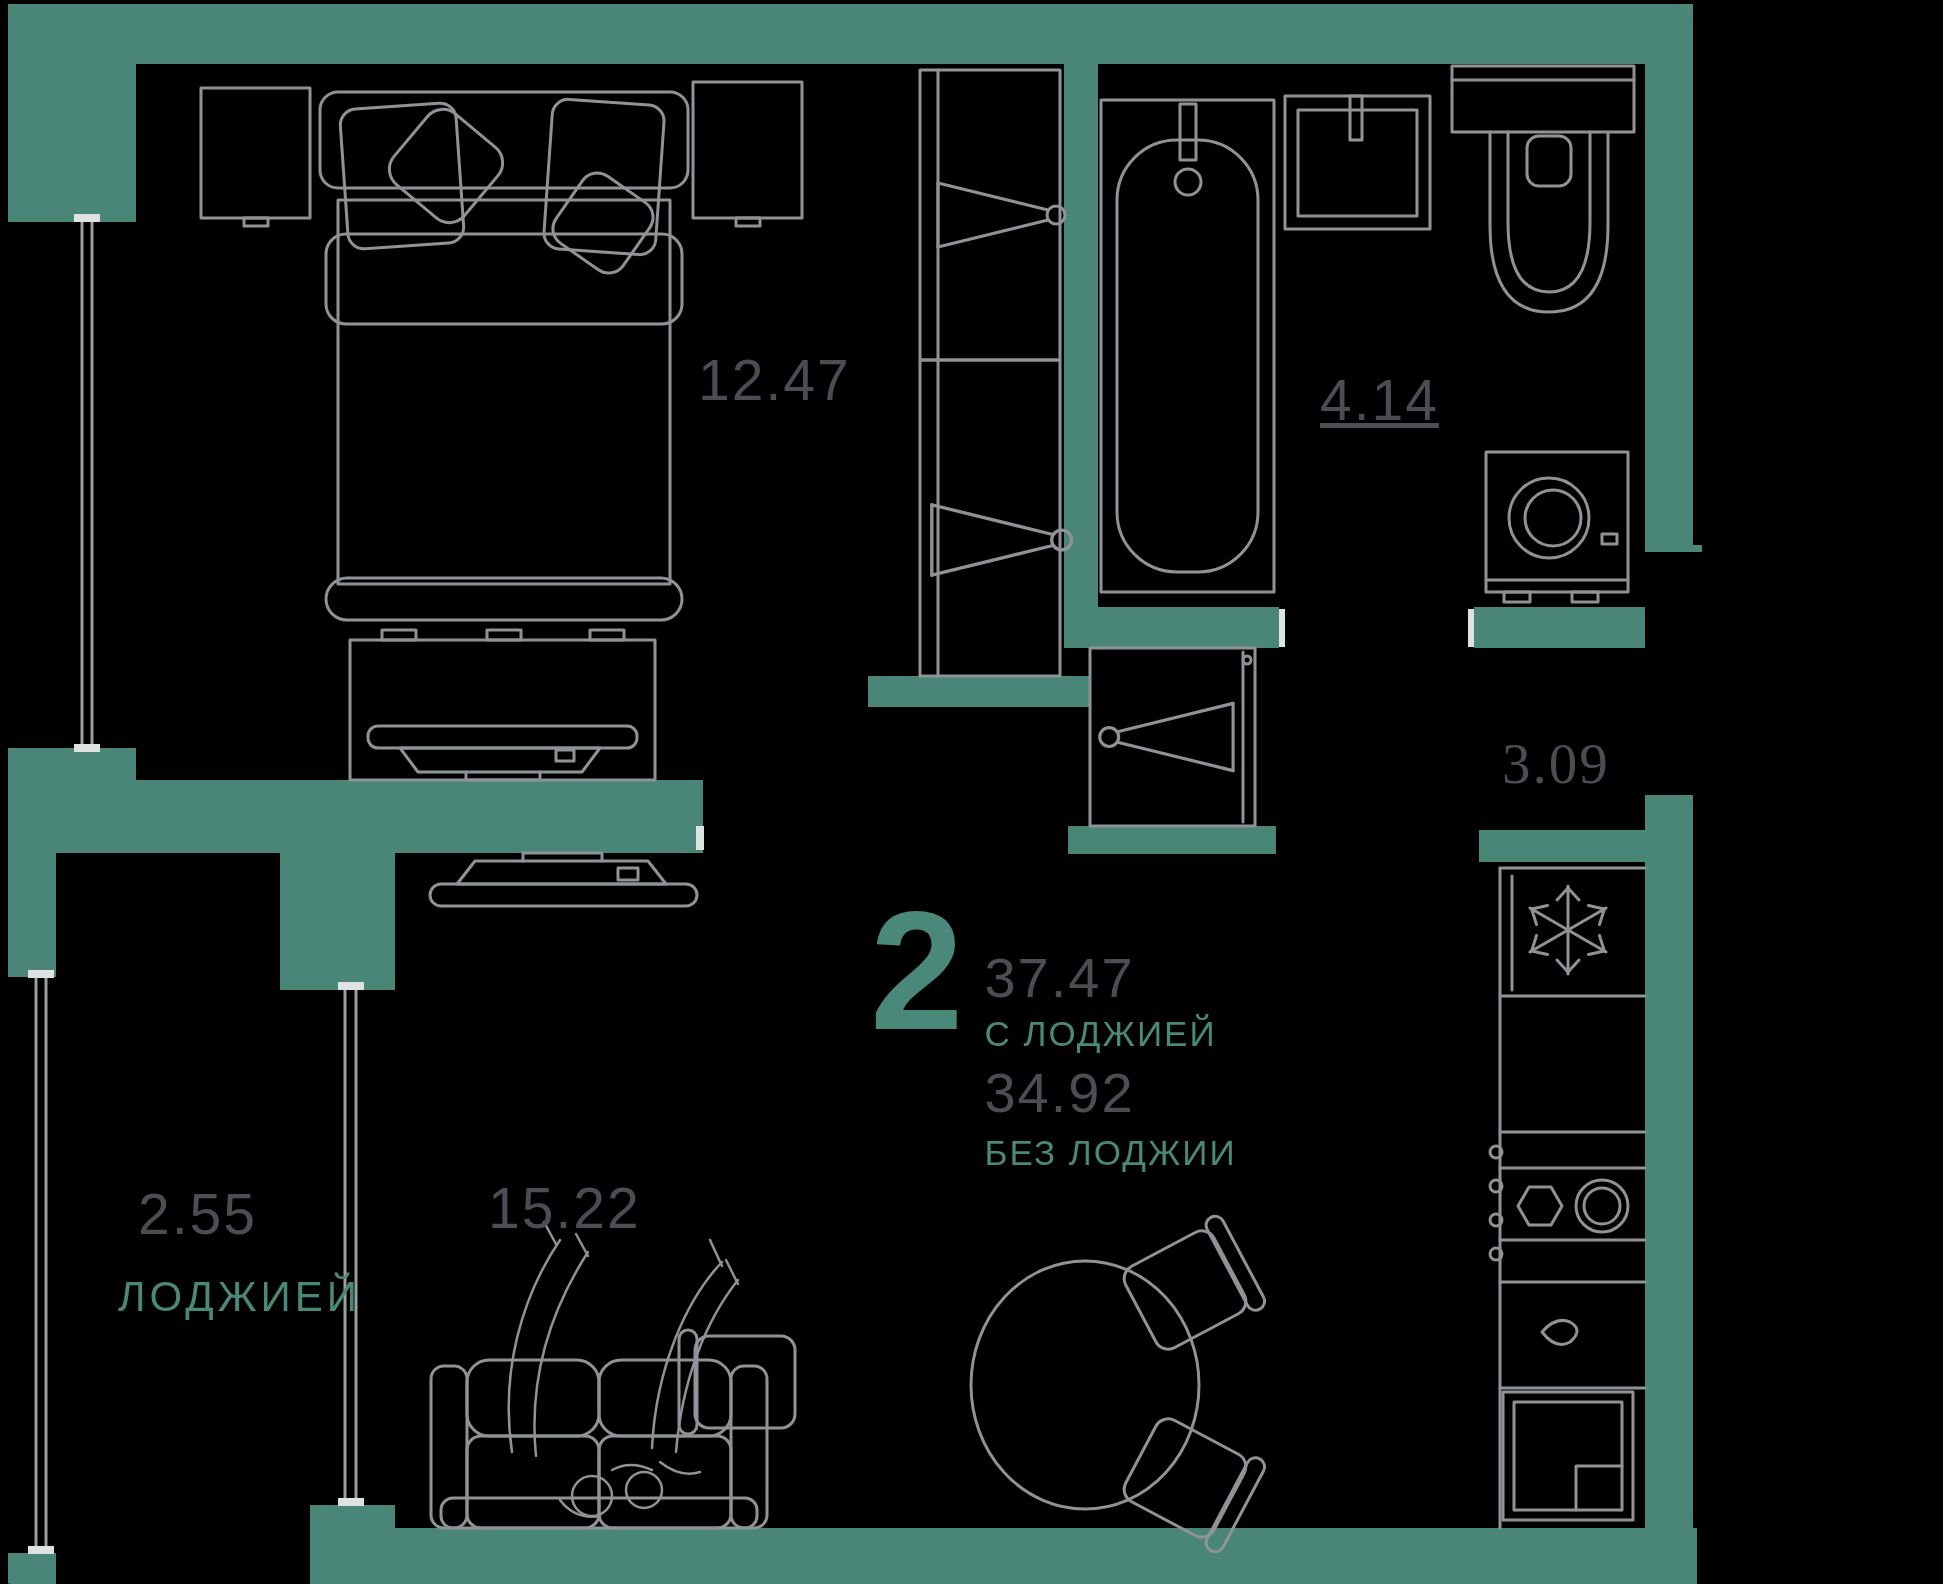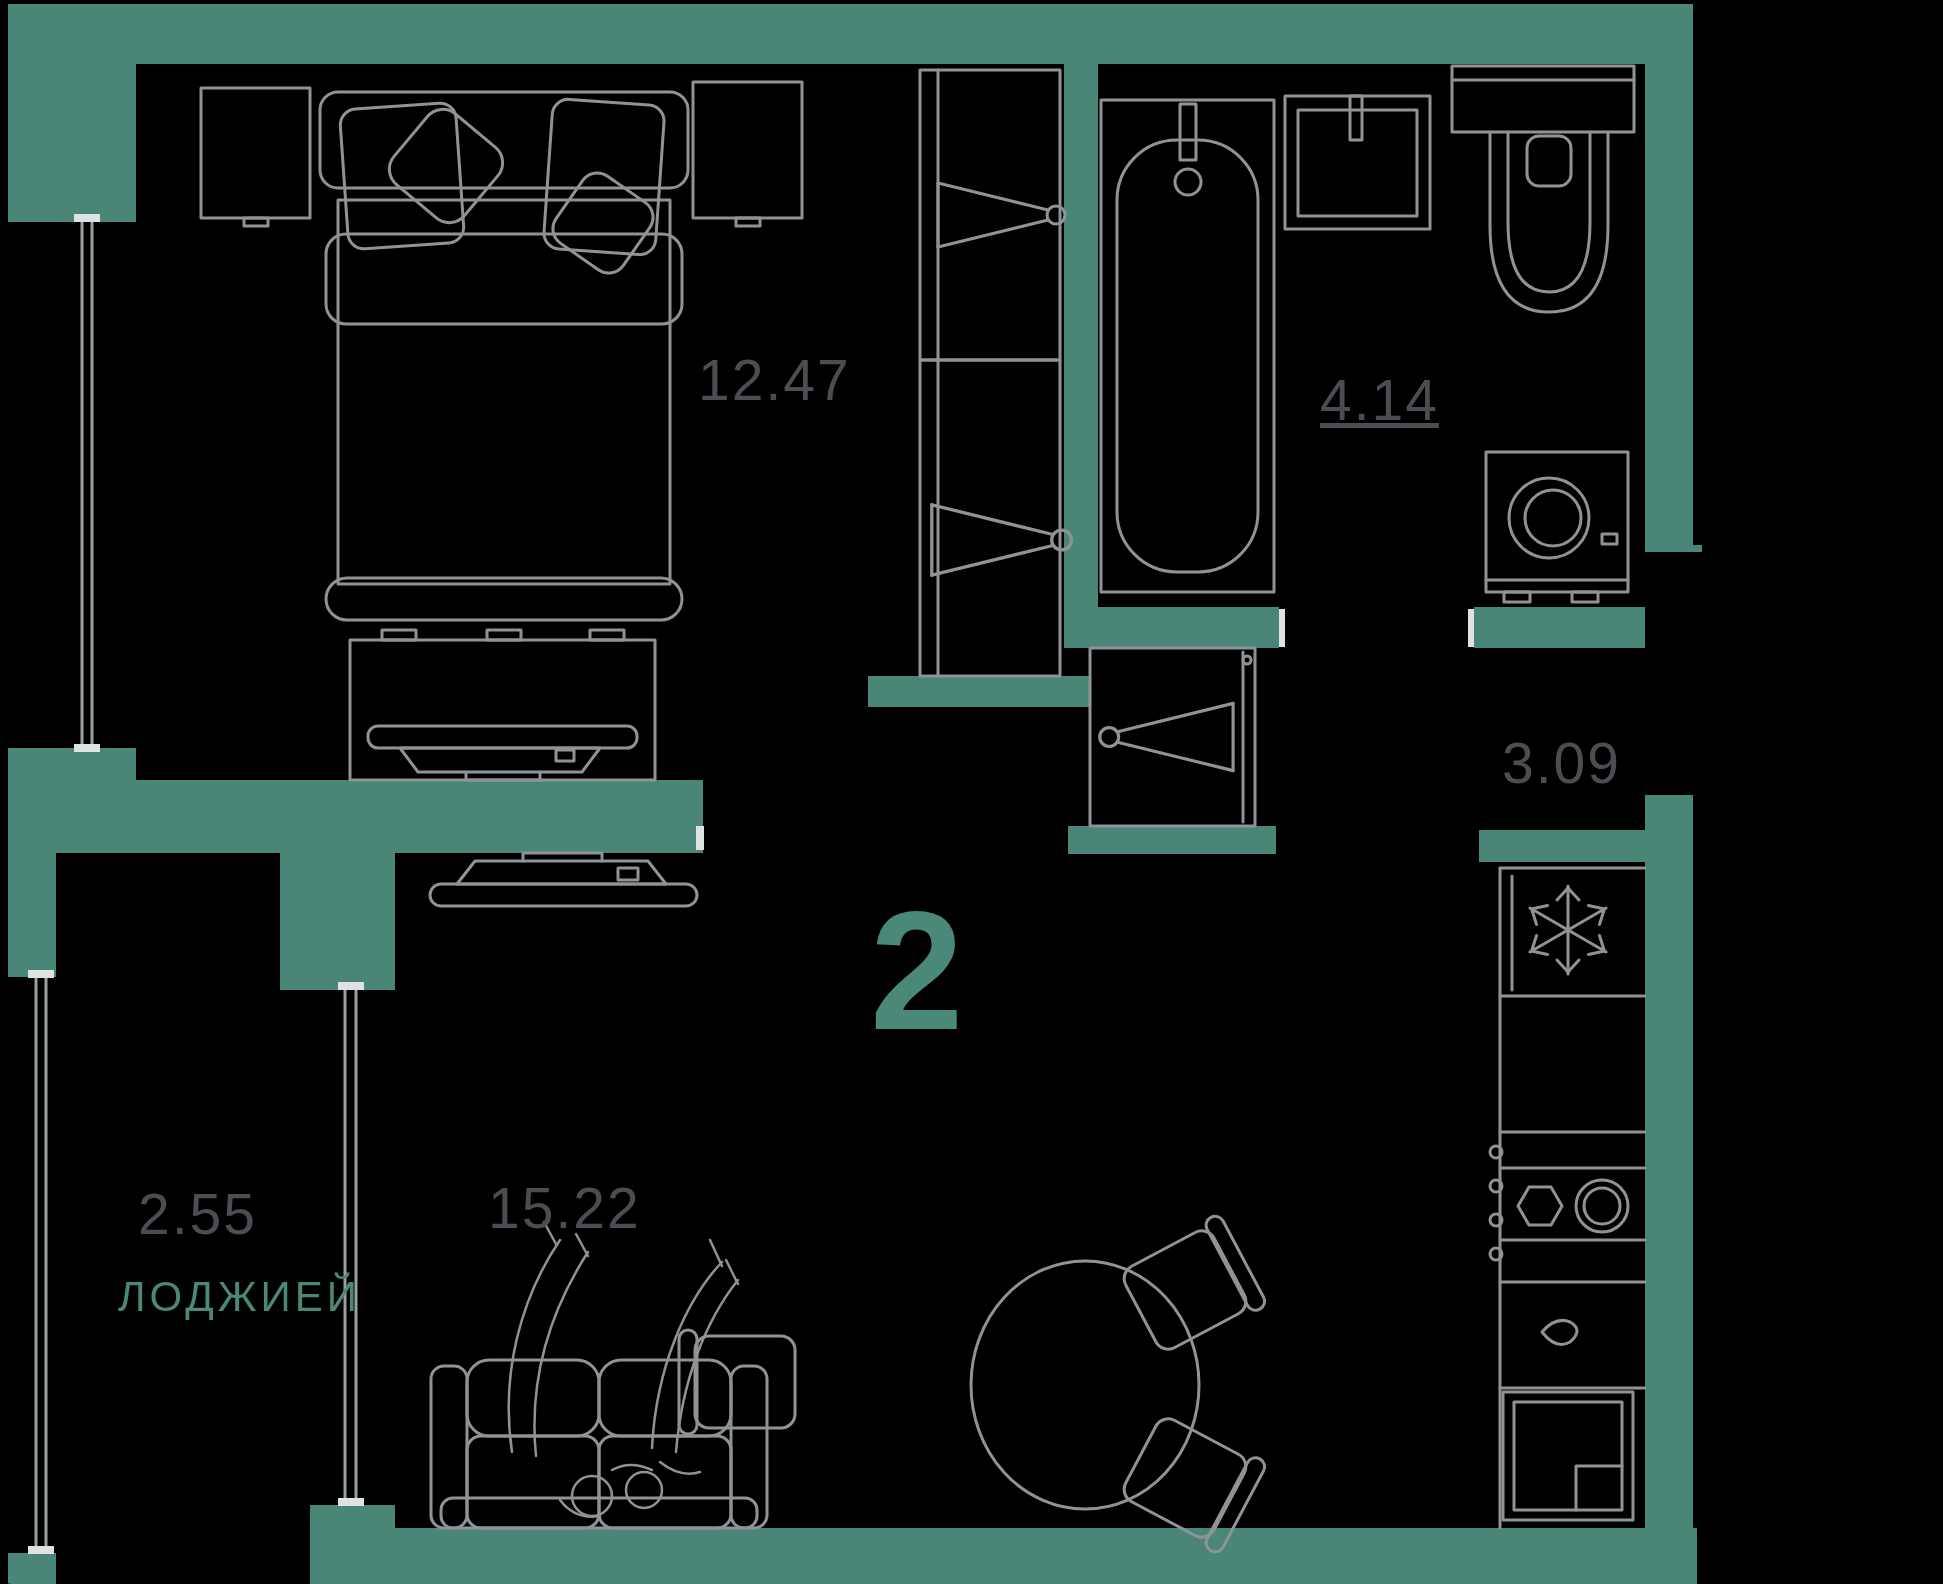--- a/index.html
+++ b/index.html
@@ -268,24 +268,30 @@
       <circle cx="644" cy="1490" r="18"></circle>
       <path d="M 612 1470 Q 630 1460 652 1470"></path>
       <path d="M 560 1500 Q 575 1520 600 1516"></path>
       <path d="M 660 1462 Q 680 1478 700 1472"></path>
     </g>
   </g>
 </svg>
 
   <div class="lbl area-num" style="left:698px;top:352px;">12.47</div>
   <div class="lbl area-num" style="left:1320px;top:372px;text-decoration:underline;">4.14</div>
-  <div class="lbl area-num" style="left:1502px;top:735px;">3.09</div>
+  <div class="lbl area-num" style="left:1502px;top:735px;font-family:Liberation Serif, serif;">3.09</div>
   <div class="lbl area-num" style="left:488px;top:1180px;">15.22</div>
   <div class="lbl area-num" style="left:138px;top:1186px;">2.55</div>
   <div class="lbl teal-txt loggia-name" style="left:118px;top:1276px;">ЛОДЖИЕЙ</div>
 
   <div class="unit">
     <div class="unit-row">
       <div class="unit-big">2</div>
+      <div class="unit-col">
+        <div class="unit-area">37.47</div>
+        <div class="unit-cap">С ЛОДЖИЕЙ</div>
+        <div class="unit-area">34.92</div>
+        <div class="unit-cap" style="margin-top:14px;">БЕЗ ЛОДЖИИ</div>
+      </div>
     </div>
   </div>
 
 </div>
 
 </body></html>

